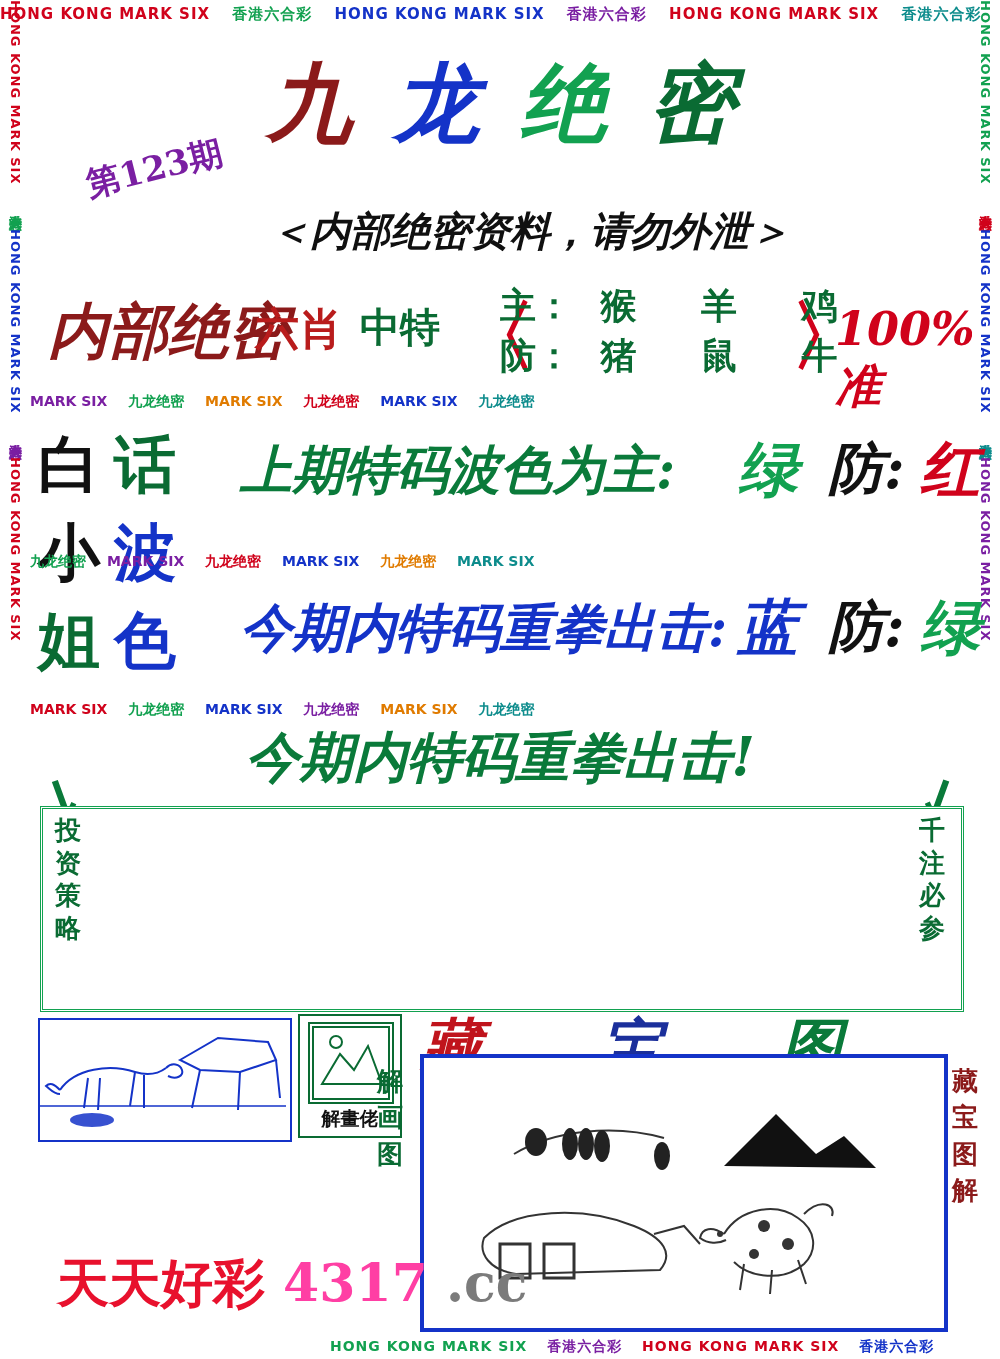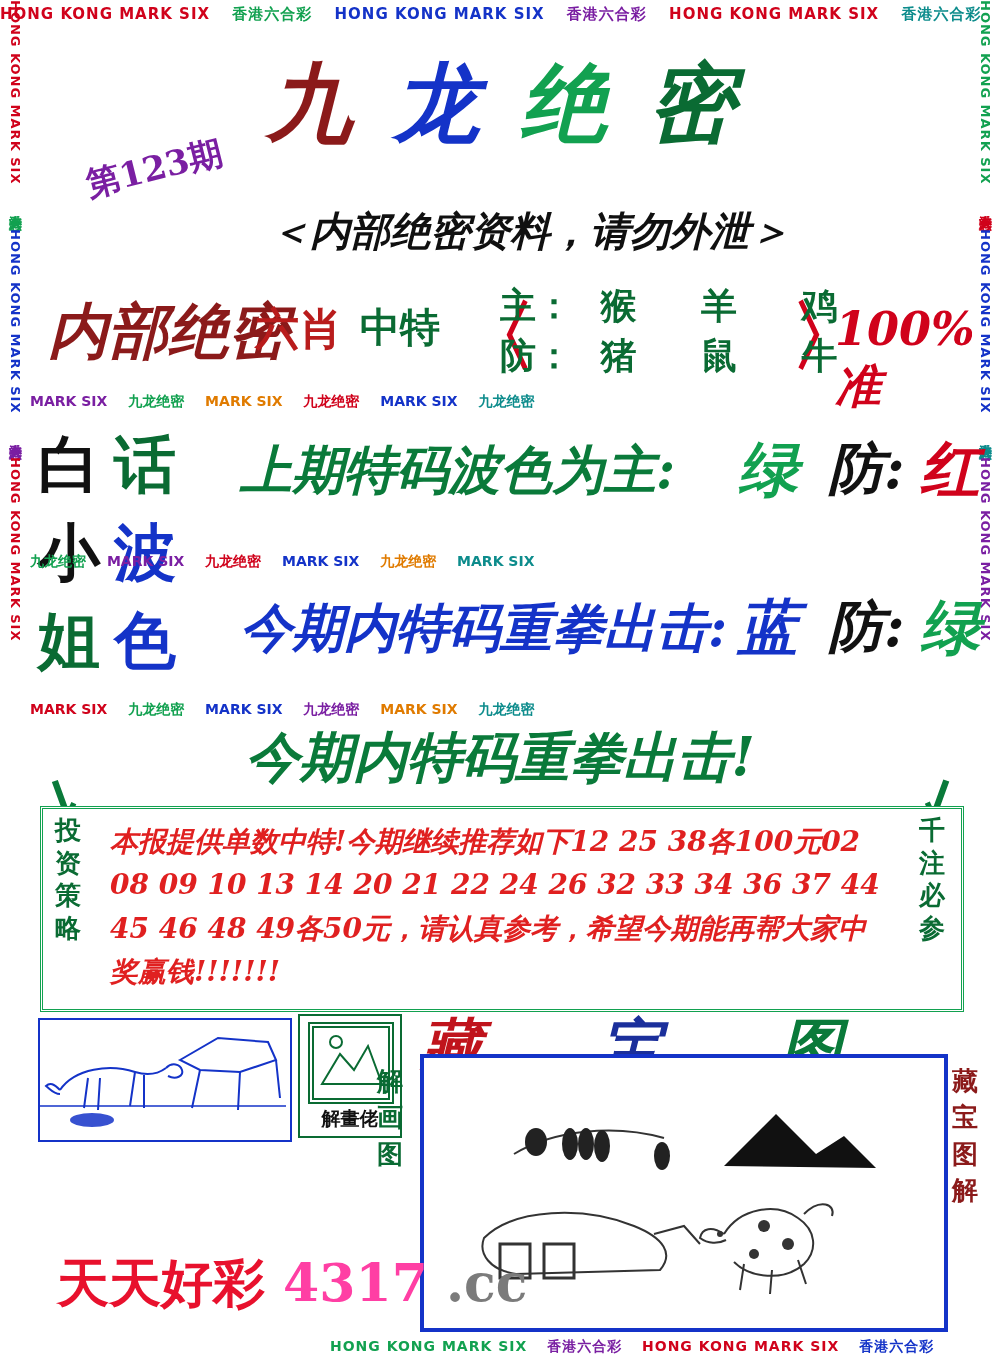--- a/index.html
+++ b/index.html
@@ -331,21 +331,20 @@
       <span class="c-teal">九龙绝密</span>
     </div>
 
     <div class="headline">今期内特码重拳出击!</div>
     <div class="arrow arrowL">↘</div>
     <div class="arrow arrowR">↙</div>
 
     <div class="strategy-box"></div>
     <div class="side-label side-left">投资策略</div>
     <div class="side-label side-right">千注必参</div>
-    <div class="strategy-text">本报提供单数中特!今期继续推荐如下12 25 38各100元02 08 09 10 13 14 20 21 22 24 26 32 33 34 36 37 44 45 46 48 49各50元，请认真参考，希望今期能再帮大家中奖赢钱!!!!!!!</div>
 
     <div class="pic-left">
       <svg width="246" height="116" viewBox="0 0 246 116">
         <path d="M20 70 C35 48, 70 44, 95 52 C108 56, 118 54, 126 48" fill="none" stroke="#1433c8" stroke-width="2"></path>
         <path d="M20 70 C14 64, 10 62, 6 66 C11 70, 14 74, 20 74" fill="none" stroke="#1433c8" stroke-width="2"></path>
         <path d="M95 52 L90 86 M104 55 L104 88 M60 58 L58 90 M48 58 L44 88" fill="none" stroke="#1433c8" stroke-width="2"></path>
         <path d="M126 48 C132 42, 140 44, 142 50 C144 56, 136 60, 128 56" fill="none" stroke="#1433c8" stroke-width="2"></path>
         <ellipse cx="52" cy="100" rx="22" ry="7" fill="#1433c8" opacity="0.85"></ellipse>
         <path d="M140 40 L178 18 L228 22 L236 40 L200 52 L160 50 Z" fill="none" stroke="#1433c8" stroke-width="2"></path>
         <path d="M160 50 L152 88 M200 52 L198 90 M236 40 L240 78" fill="none" stroke="#1433c8" stroke-width="2"></path>

